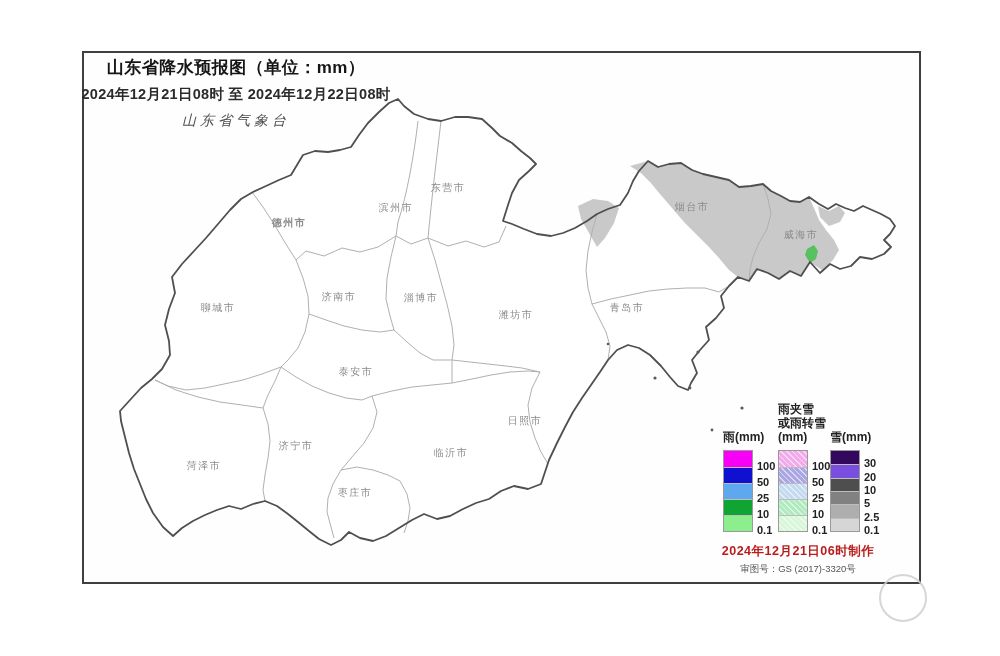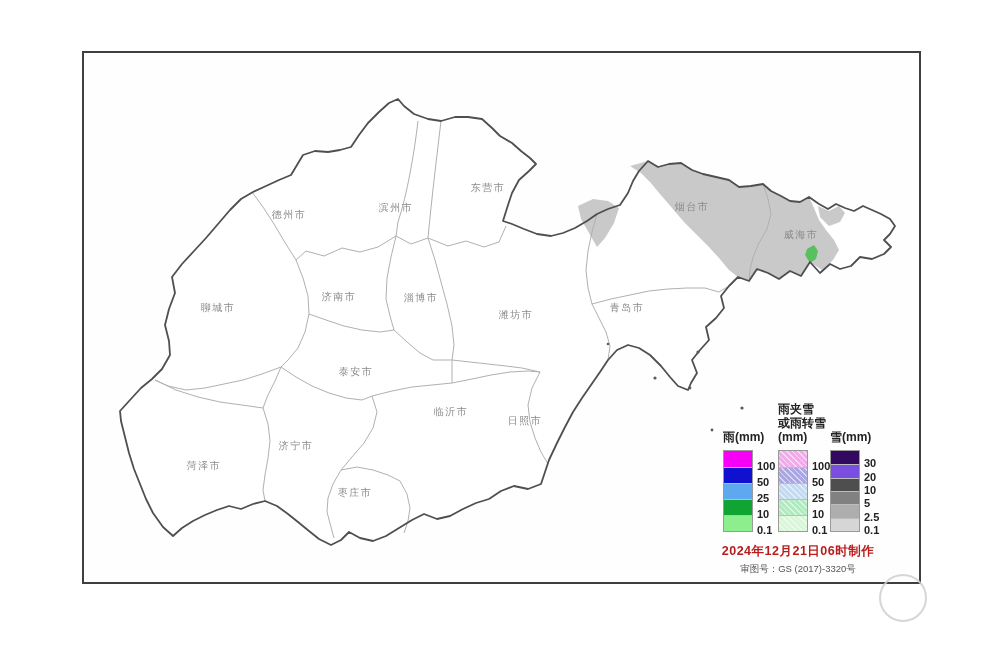--- a/index.html
+++ b/index.html
@@ -148,37 +148,42 @@
       <circle cx="655" cy="378" r="1.6"></circle>
       <circle cx="690" cy="388" r="1.4"></circle>
       <circle cx="742" cy="408" r="1.6"></circle>
       <circle cx="712" cy="430" r="1.4"></circle>
       <circle cx="608" cy="344" r="1.3"></circle>
     </g>
 
     <circle cx="903" cy="598" r="23" fill="none" stroke="#cfcfcf" stroke-width="2" opacity="0.85"></circle>
   </svg>
 
+  <div class="title-block">
+    <div class="map-title">山东省降水预报图（单位：mm）</div>
+    <div class="map-dates">2024年12月21日08时 至 2024年12月22日08时</div>
+    <div class="map-agency">山东省气象台</div>
+  </div>
 
   <div id="city-labels">
-      <div class="city" style="left: 289px; top: 215px;">德州市</div>
+      <div class="city" style="left: 289px; top: 223px; font-weight: bold;">德州市</div>
       <div class="city" style="left: 396px; top: 208px;">滨州市</div>
-      <div class="city" style="left: 488px; top: 188px;">东营市</div>
+      <div class="city" style="left: 448px; top: 188px;">东营市</div>
       <div class="city" style="left: 692px; top: 207px;">烟台市</div>
       <div class="city" style="left: 801px; top: 235px;">威海市</div>
       <div class="city" style="left: 218px; top: 308px;">聊城市</div>
       <div class="city" style="left: 339px; top: 297px;">济南市</div>
       <div class="city" style="left: 421px; top: 298px;">淄博市</div>
       <div class="city" style="left: 516px; top: 315px;">潍坊市</div>
       <div class="city" style="left: 627px; top: 308px;">青岛市</div>
       <div class="city" style="left: 320px; top: 372px; margin-left: 36px;">泰安市</div>
       <div class="city" style="left: 296px; top: 446px;">济宁市</div>
       <div class="city" style="left: 204px; top: 466px;">菏泽市</div>
       <div class="city" style="left: 355px; top: 493px;">枣庄市</div>
-      <div class="city" style="left: 451px; top: 412px; text-align: right;">临沂市</div>
+      <div class="city" style="left: 451px; top: 453px; text-align: right;">临沂市</div>
       <div class="city" style="left: 525px; top: 421px;">日照市</div>
     </div>
 
   <div id="legend">
     <div class="legend-made">2024年12月21日06时制作</div>
     <div class="legend-approval">审图号：GS (2017)-3320号</div>
   <div class="legend-col" style="left: 723px; top: 450px; height: 80px;">
         <div class="legend-header" style="bottom: 86px;">
           <div>雨(mm)</div>
         </div>

